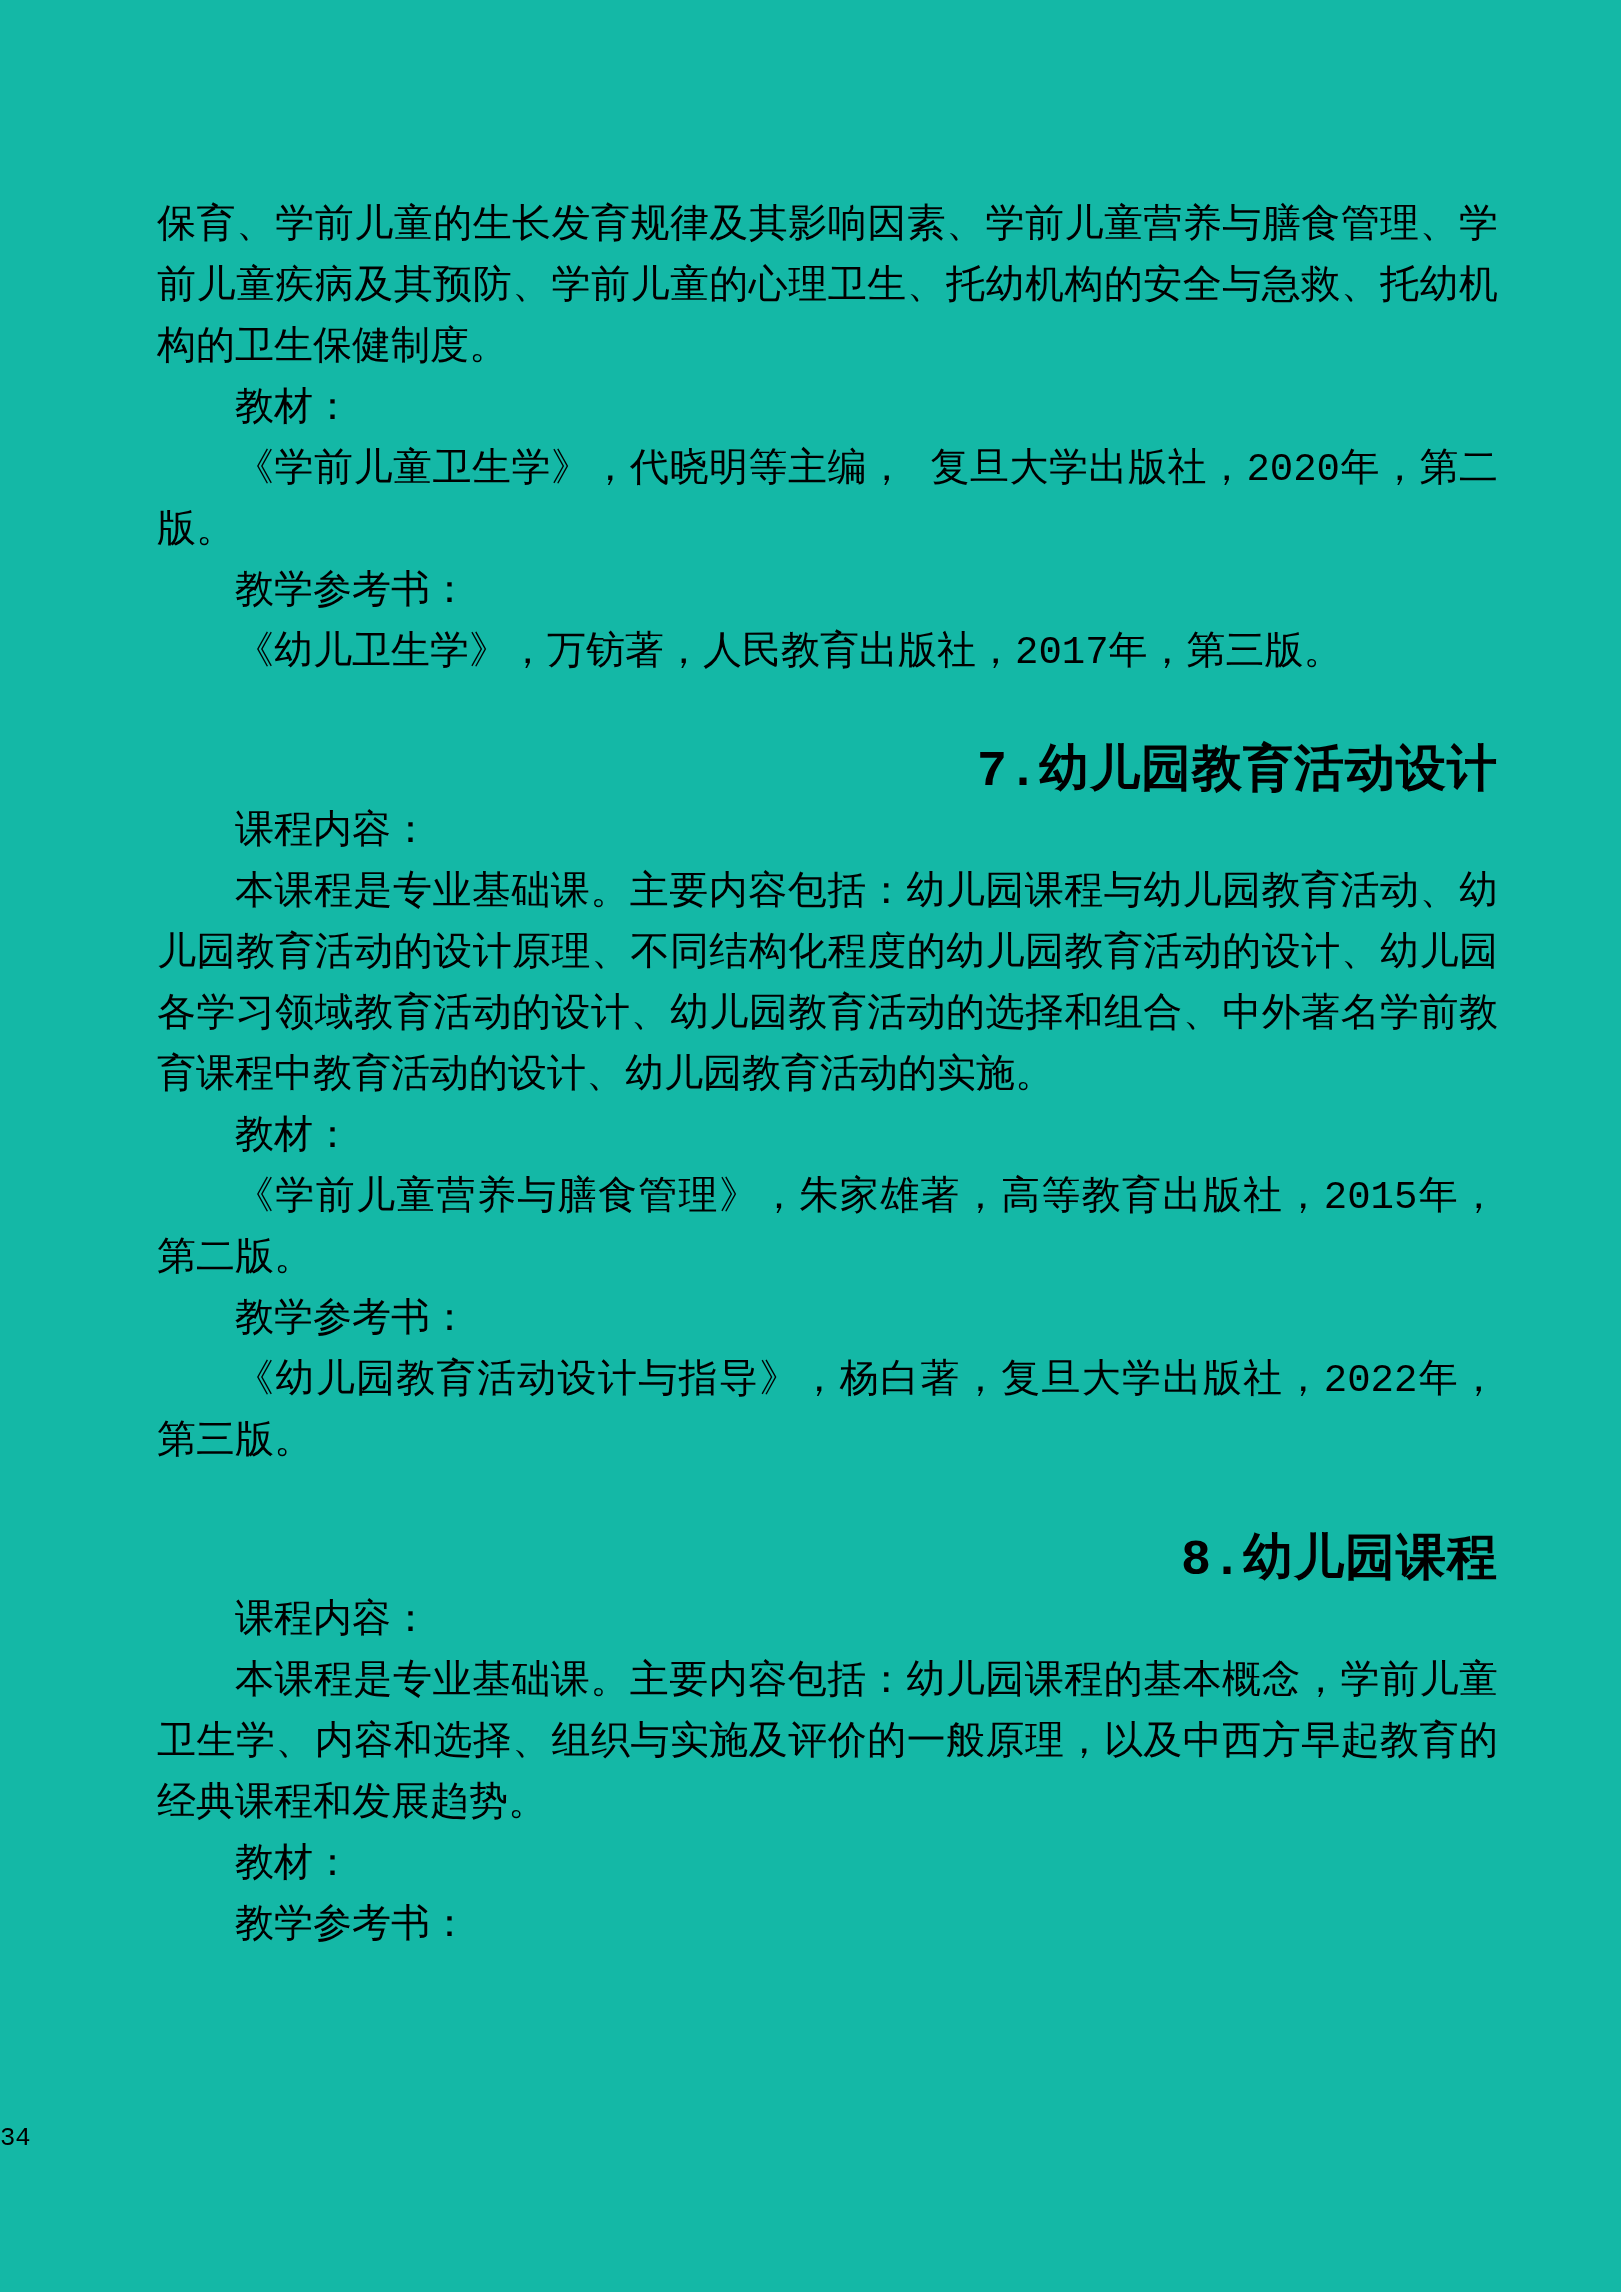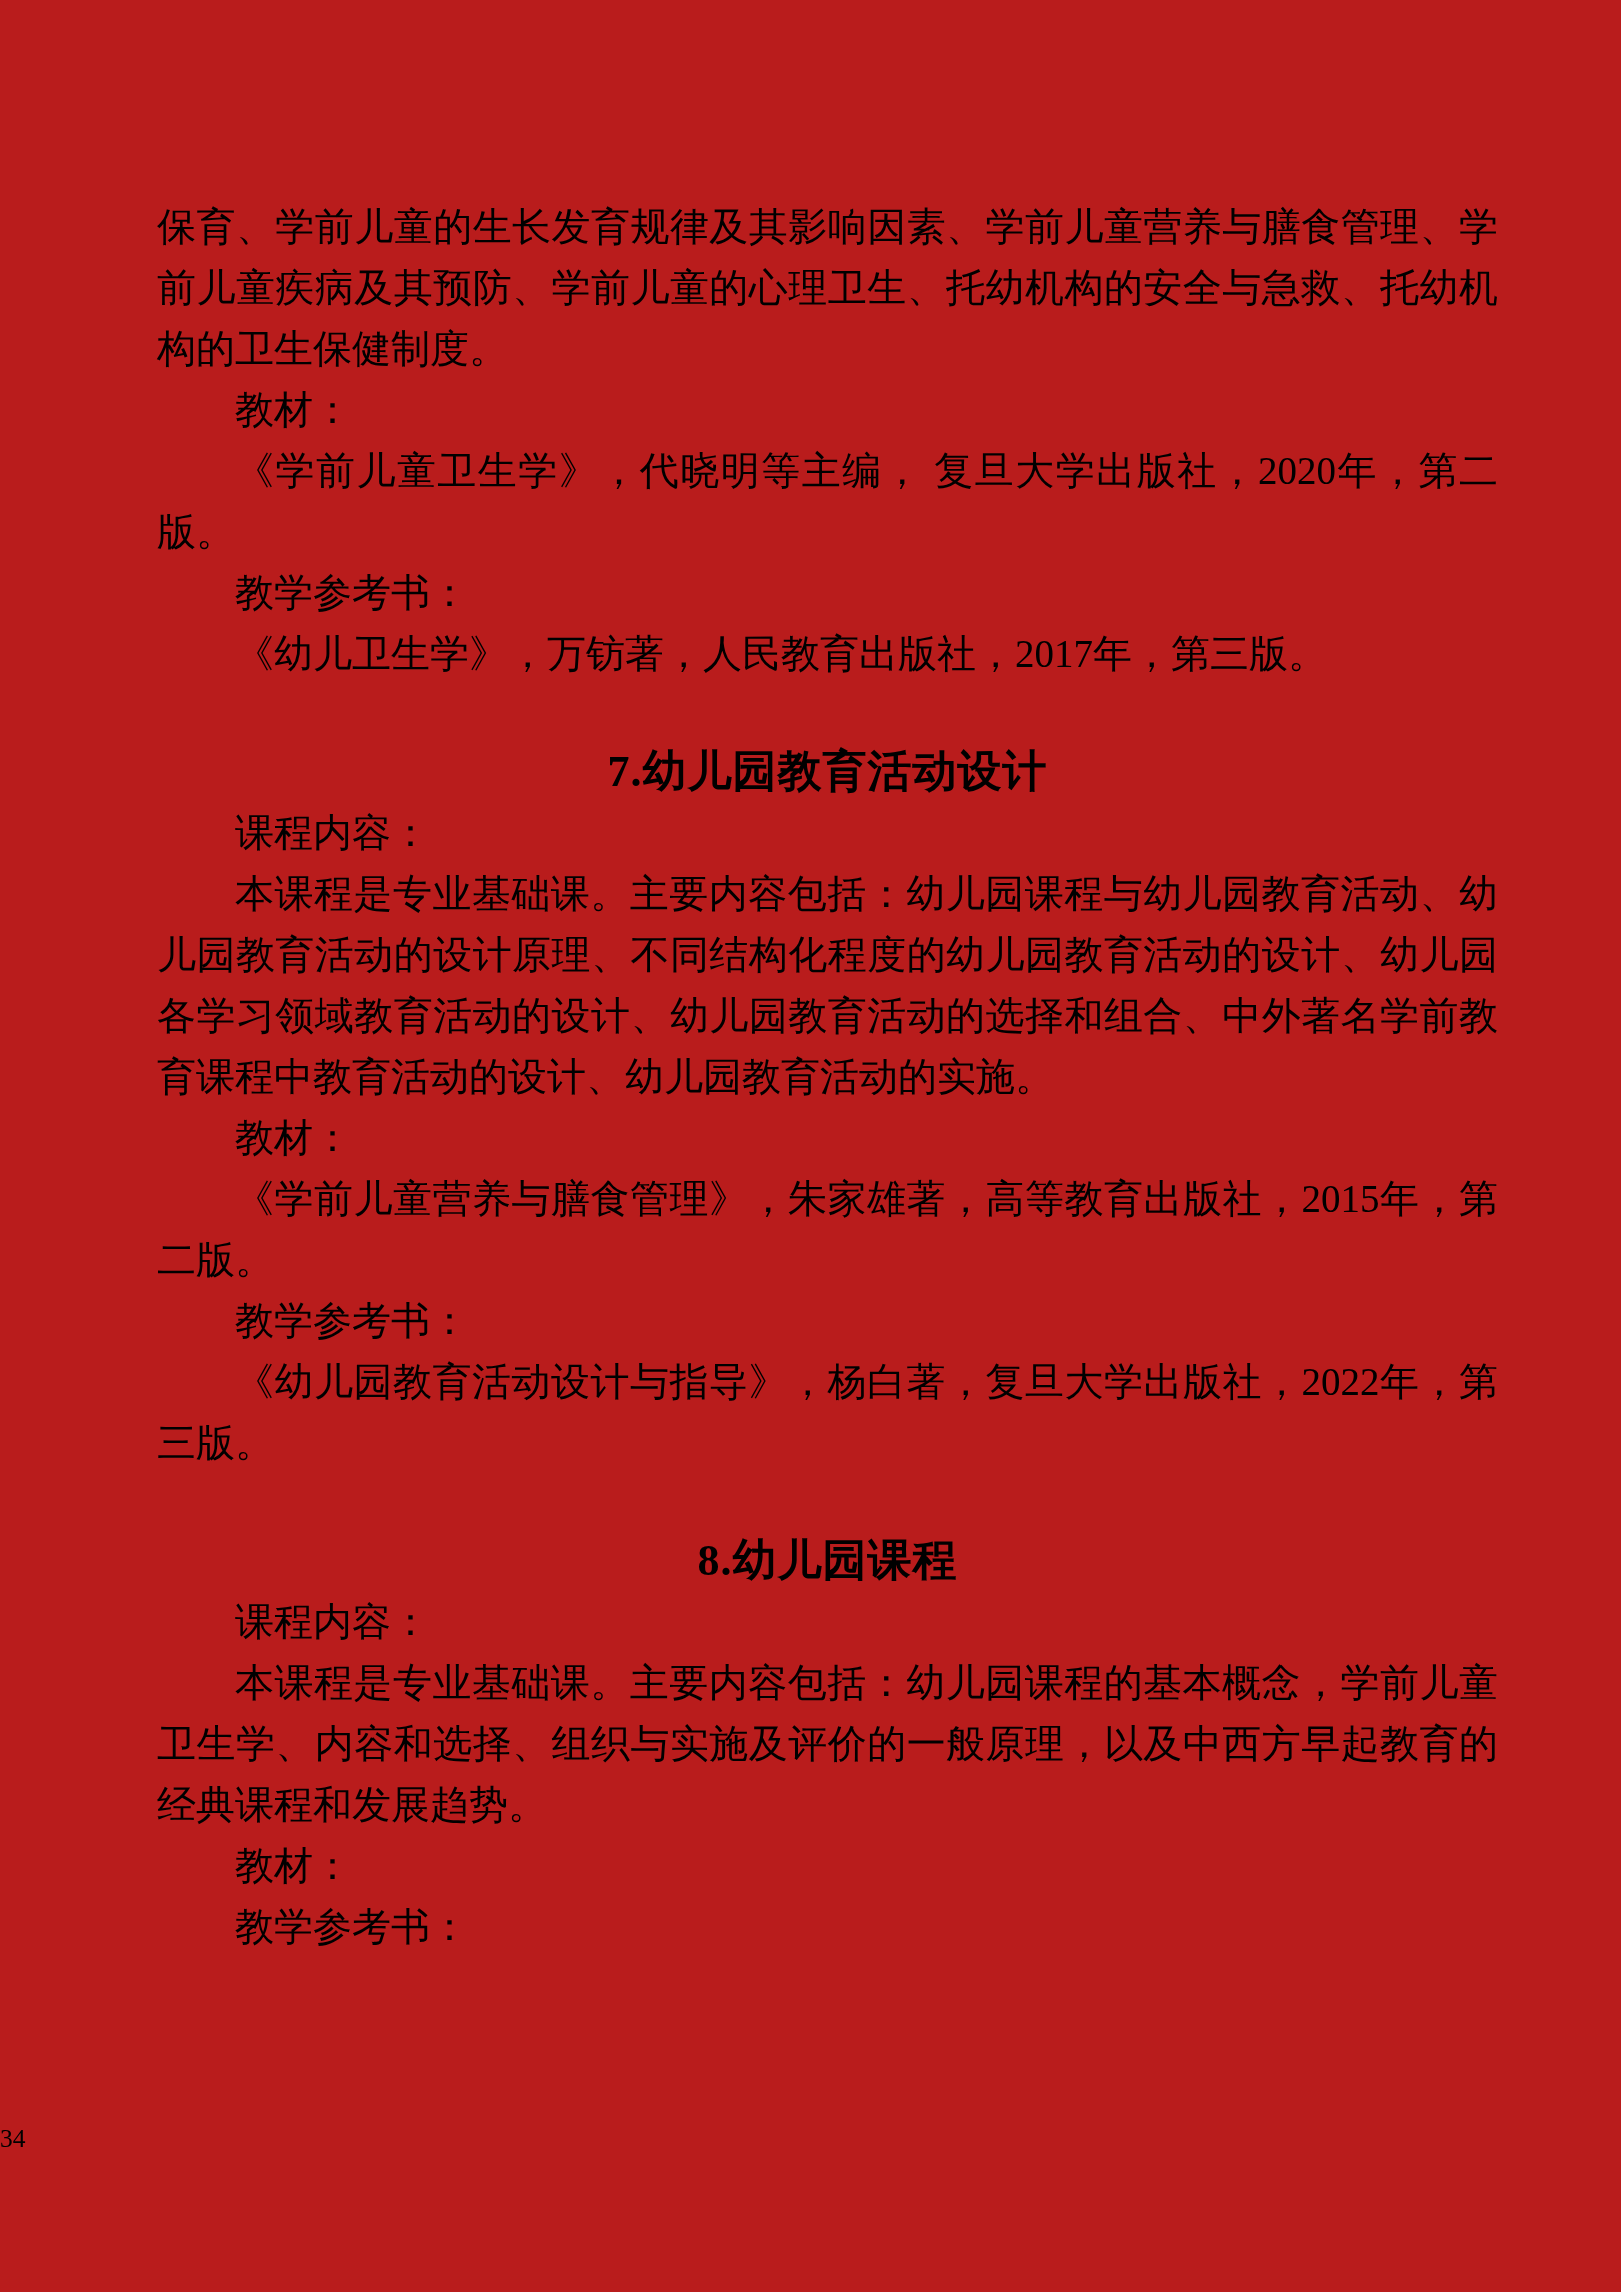--- a/index.html
+++ b/index.html
@@ -4,22 +4,22 @@
 <style>
   html, body {
     margin: 0;
     padding: 0;
     background: #ffffff;
   }
   .page {
     position: relative;
     width: 1621px;
     height: 2293px;
-    background: #b91c1c;
-    font-family: Liberation Serif, serif;
+    background: #14b8a6;
+    font-family: Liberation Mono, monospace;
     color: #000000;
     overflow: hidden;
   }
   .content {
     position: absolute;
     left: 157px;
     top: 196px;
     width: 1341px;
     font-size: 39px;
     line-height: 61px;
@@ -30,24 +30,24 @@
     padding: 0;
   }
   .indent {
     text-indent: 2em;
   }
   .no-indent {
     text-indent: 0;
   }
   .heading {
     font-weight: 700;
-    font-size: 44px;
+    font-size: 50px;
     line-height: 61px;
     margin: 57px 0 0 0 !important;
-    text-align: center;
+    text-align: right;
     letter-spacing: 1px;
   }
   .footer {
     position: absolute;
     left: 0;
     right: 0;
     top: 2123px;
     font-size: 25.5px;
     line-height: 31px;
     color: #000000;

